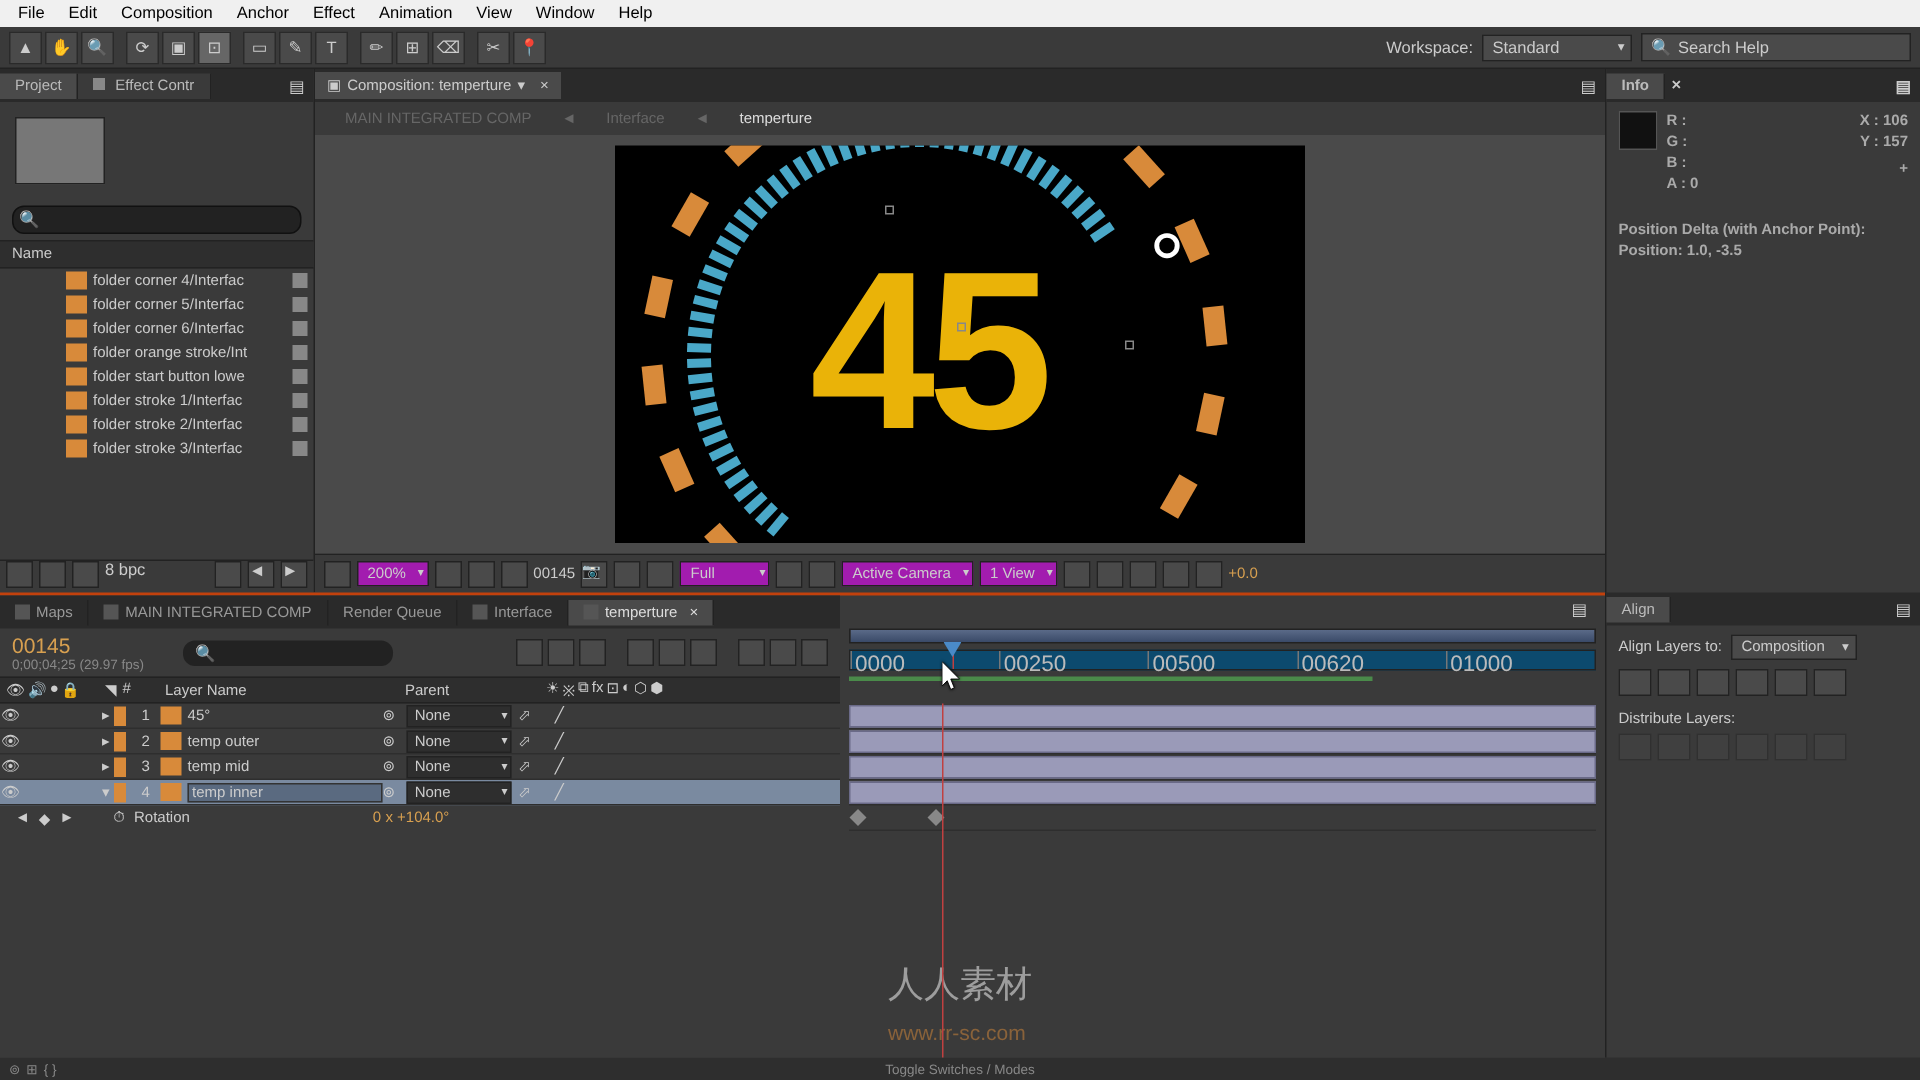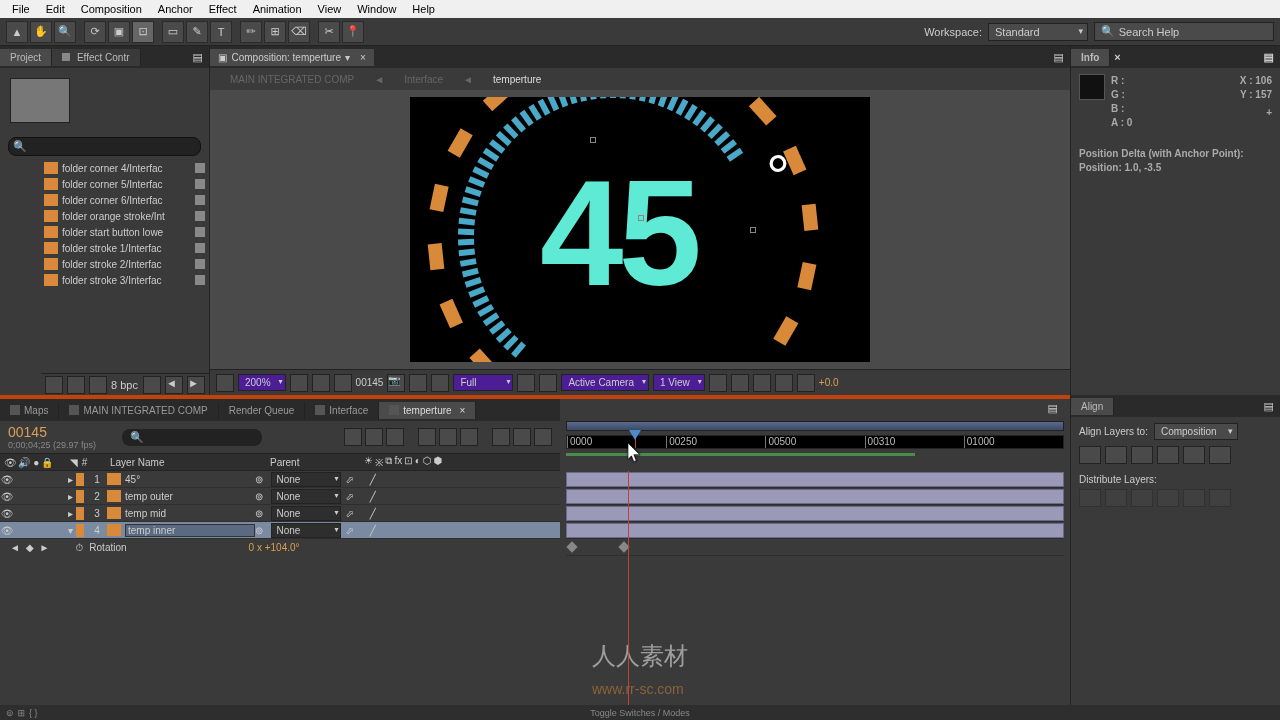--- a/index.html
+++ b/index.html
@@ -21,46 +21,46 @@
 .panel-tab { padding: 3px 10px; background: #3a3a3a; border-right: 1px solid #222; color: #bbb; font-size: 10px; cursor: pointer; }
 .panel-tab.active { background: #4a4a4a; }
 .panel-opts { margin-left: auto; padding: 0 6px; }
 .project-thumb { width: 60px; height: 45px; background: #777; margin: 10px; border: 1px solid #222; }
 .search-box { background: #222; margin: 4px 8px; padding: 2px 4px; border: 1px solid #111; border-radius: 8px; display: flex; align-items: center; }
 .col-header { background: #2e2e2e; padding: 3px 8px; font-size: 10px; border-top: 1px solid #222; border-bottom: 1px solid #222; }
 .project-list { flex: 1; overflow: hidden; }
 .proj-item { display: flex; align-items: center; padding: 2px 4px; font-size: 10px; color: #ccc; }
 .proj-item .comp-icon { width: 14px; height: 12px; background: #d88a3a; margin: 0 4px 0 40px; }
 .proj-item .script-icon { width: 10px; height: 10px; background: #888; margin-left: auto; }
-.proj-bottom { height: 22px; background: #3a3a3a; border-top: 1px solid #222; display: flex; align-items: center; padding: 0 4px; gap: 4px; margin-left: 41px; }
+.proj-bottom { height: 22px; background: #3a3a3a; border-top: 1px solid #222; display: flex; align-items: flex-start; padding: 0 4px; gap: 4px; }
 .center-panel { flex: 1; background: #3a3a3a; display: flex; flex-direction: column; }
 .comp-header { background: #2a2a2a; height: 22px; display: flex; align-items: center; }
 .comp-tab { background: #4a4a4a; padding: 3px 8px; font-size: 10px; display: flex; align-items: center; gap: 4px; }
 .breadcrumb { background: #3a3a3a; height: 22px; display: flex; align-items: center; padding: 0 20px; gap: 20px; font-size: 10px; color: #666; }
 .breadcrumb span:last-child { color: #ddd; }
 .viewer { flex: 1; background: #4a4a4a; display: flex; align-items: center; justify-content: center; position: relative; }
 .canvas { width: 460px; height: 265px; background: #000; position: relative; overflow: hidden; }
 .ring-tick { position: absolute; width: 310px; height: 310px; left: 45px; top: -15px; }
 .tick { position: absolute; width: 6px; height: 16px; background: #4aa8c8; top: 0; left: 50%; transform-origin: 3px 155px; }
 .ring-dash { position: absolute; width: 390px; height: 390px; left: 5px; top: -55px; }
 .dash { position: absolute; width: 26px; height: 14px; background: #d88a3a; top: 0; left: 50%; transform-origin: 13px 195px; }
-.big-text { position: absolute; top: 50px; left: 130px; font-size: 150px; font-weight: bold; color: #5eead4; letter-spacing: -5px; }
+.big-text { position: absolute; top: 50px; left: 130px; font-size: 150px; font-weight: bold; color: #eab308; letter-spacing: -5px; }
 .degree { position: absolute; top: 45px; right: 80px; font-size: 60px; color: #fff; }
 .handle { position: absolute; width: 6px; height: 6px; border: 1px solid #888; background: transparent; }
 .viewer-controls { height: 26px; background: #3a3a3a; border-top: 1px solid #222; display: flex; align-items: center; padding: 0 6px; gap: 4px; font-size: 10px; }
-.vc-dropdown { background: #4c1d95; border: 1px solid #222; padding: 2px 14px 2px 6px; position: relative; }
+.vc-dropdown { background: #a21caf; border: 1px solid #222; padding: 2px 14px 2px 6px; position: relative; }
 .vc-dropdown:after { content: "▾"; position: absolute; right: 2px; font-size: 8px; }
 .vc-btn { width: 18px; height: 18px; background: #4a4a4a; border: 1px solid #222; }
 .right-panel { width: 210px; background: #3a3a3a; border-left: 1px solid #222; display: flex; flex-direction: column; font-weight: bold; }
 .info-content { padding: 6px 8px; font-size: 10px; color: #aaa; line-height: 14px; }
 .info-row { display: flex; }
 .info-left { flex: 1; }
 .info-right { text-align: right; }
 .color-chip { width: 26px; height: 26px; background: #111; border: 1px solid #555; float: left; margin-right: 6px; }
-.timeline-area { height: 310px; background: #3a3a3a; border-top: 4px solid #c2410c; display: flex; }
+.timeline-area { height: 310px; background: #3a3a3a; border-top: 2px solid #c2410c; display: flex; }
 .timeline-left { width: 560px; display: flex; flex-direction: column; }
 .tl-tabs { height: 22px; background: #2a2a2a; display: flex; align-items: center; }
 .tl-tab { padding: 3px 10px; font-size: 10px; color: #999; border-right: 1px solid #222; cursor: pointer; display: flex; align-items: center; gap: 4px; }
 .tl-tab .tab-icon { width: 10px; height: 10px; background: #555; }
 .tl-tab.active { background: #4a4a4a; color: #ddd; }
 .tl-time-header { height: 32px; display: flex; align-items: center; padding: 0 8px; gap: 6px; }
 .timecode { color: #d8a050; font-size: 14px; }
 .timecode-sub { color: #888; font-size: 9px; }
 .tl-search { background: #222; border-radius: 8px; padding: 2px 8px; width: 140px; margin-left: 20px; }
 .tl-icons { margin-left: auto; display: flex; gap: 3px; }
@@ -75,21 +75,21 @@
 .layer-color { width: 8px; height: 13px; background: #d88a3a; margin: 0 3px; }
 .layer-icon { width: 14px; height: 12px; background: #d88a3a; margin-right: 4px; }
 .layer-name { width: 130px; }
 .parent-drop { background: #2e2e2e; border: 1px solid #222; padding: 1px 14px 1px 4px; font-size: 10px; width: 70px; position: relative; margin-left: 8px; }
 .parent-drop:after { content: "▾"; position: absolute; right: 2px; font-size: 8px; }
 .switches { display: flex; gap: 2px; margin-left: 4px; }
 .tl-prop { height: 17px; display: flex; align-items: center; font-size: 10px; padding-left: 100px; gap: 6px; }
 .prop-val { color: #d8a050; }
 .timeline-right { flex: 1; display: flex; flex-direction: column; position: relative; }
 .tl-ruler-wrap { height: 32px; margin-top: 22px; position: relative; }
-.tl-ruler { height: 14px; background: #000000; border: 1px solid #222; margin: 4px 6px 0 6px; position: relative; display: flex; font-size: 10px; color: #bbb; }
+.tl-ruler { height: 14px; background: #0c4a6e; border: 1px solid #222; margin: 4px 6px 0 6px; position: relative; display: flex; font-size: 15px; color: #bbb; }
 .ruler-mark { flex: 1; padding-left: 2px; border-left: 1px solid #777; }
 .tl-scroll { height: 10px; background: linear-gradient(#5a6a88,#3a4a68); margin: 0 6px; border: 1px solid #222; }
 .tl-tracks { flex: 1; position: relative; margin: 0 6px; }
 .track-row { height: 17px; position: relative; border-bottom: 1px solid #2e2e2e; }
 .track-bar { position: absolute; height: 15px; top: 1px; background: #9a9ab8; border: 1px solid #6a6a88; }
 .track-bar.green { height: 3px; top: 0; background: #4a8a4a; border: none; }
 .keyframe { position: absolute; width: 8px; height: 8px; background: #888; transform: rotate(45deg); top: 4px; }
 .playhead { position: absolute; width: 1px; background: #c04040; top: 0; bottom: 0; left: 68px; z-index: 10; }
 .playhead-head { position: absolute; width: 12px; height: 10px; background: #4a8ac8; top: -6px; left: -6px; clip-path: polygon(0 0, 100% 0, 50% 100%); }
 .right-align-panel { height: 310px; width: 210px; border-left: 1px solid #222; }
@@ -154,20 +154,21 @@
       <div class="panel-tab">
         <span style="width:8px;height:8px;background:#888;display:inline-block;margin-right:4px"></span>
         <span>Effect Contr</span>
       </div>
       <div class="panel-opts">▤</div>
     </div>
     <div class="project-thumb"></div>
     <div class="search-box">
         <span>🔍</span>
       </div>
+    <div class="col-header">Name</div>
     <div class="project-list">
       <div class="proj-item">
           <div class="comp-icon"></div>
           <span>folder corner 4/Interfac</span>
           <div class="script-icon"></div>
         </div>
       <div class="proj-item">
           <div class="comp-icon"></div>
           <span>folder corner 5/Interfac</span>
           <div class="script-icon"></div>
@@ -501,21 +502,21 @@
     </div>
   </div>
   <div class="timeline-right">
     <div class="panel-opts" style="position:absolute;right:6px;top:3px">▤</div>
     <div class="tl-ruler-wrap">
       <div class="tl-scroll"></div>
       <div class="tl-ruler">
         <div class="ruler-mark">0000</div>
         <div class="ruler-mark">00250</div>
         <div class="ruler-mark">00500</div>
-        <div class="ruler-mark">00310</div>
+        <div class="ruler-mark">00620</div>
         <div class="ruler-mark">01000</div>
         <div class="playhead">
               <div class="playhead-head"></div>
             </div>
       </div>
     </div>
     <div style="height:18px;position:relative;margin:0 6px">
           <div class="track-bar green" style="left:0;width:70%"></div>
         </div>
     <div class="tl-tracks">

